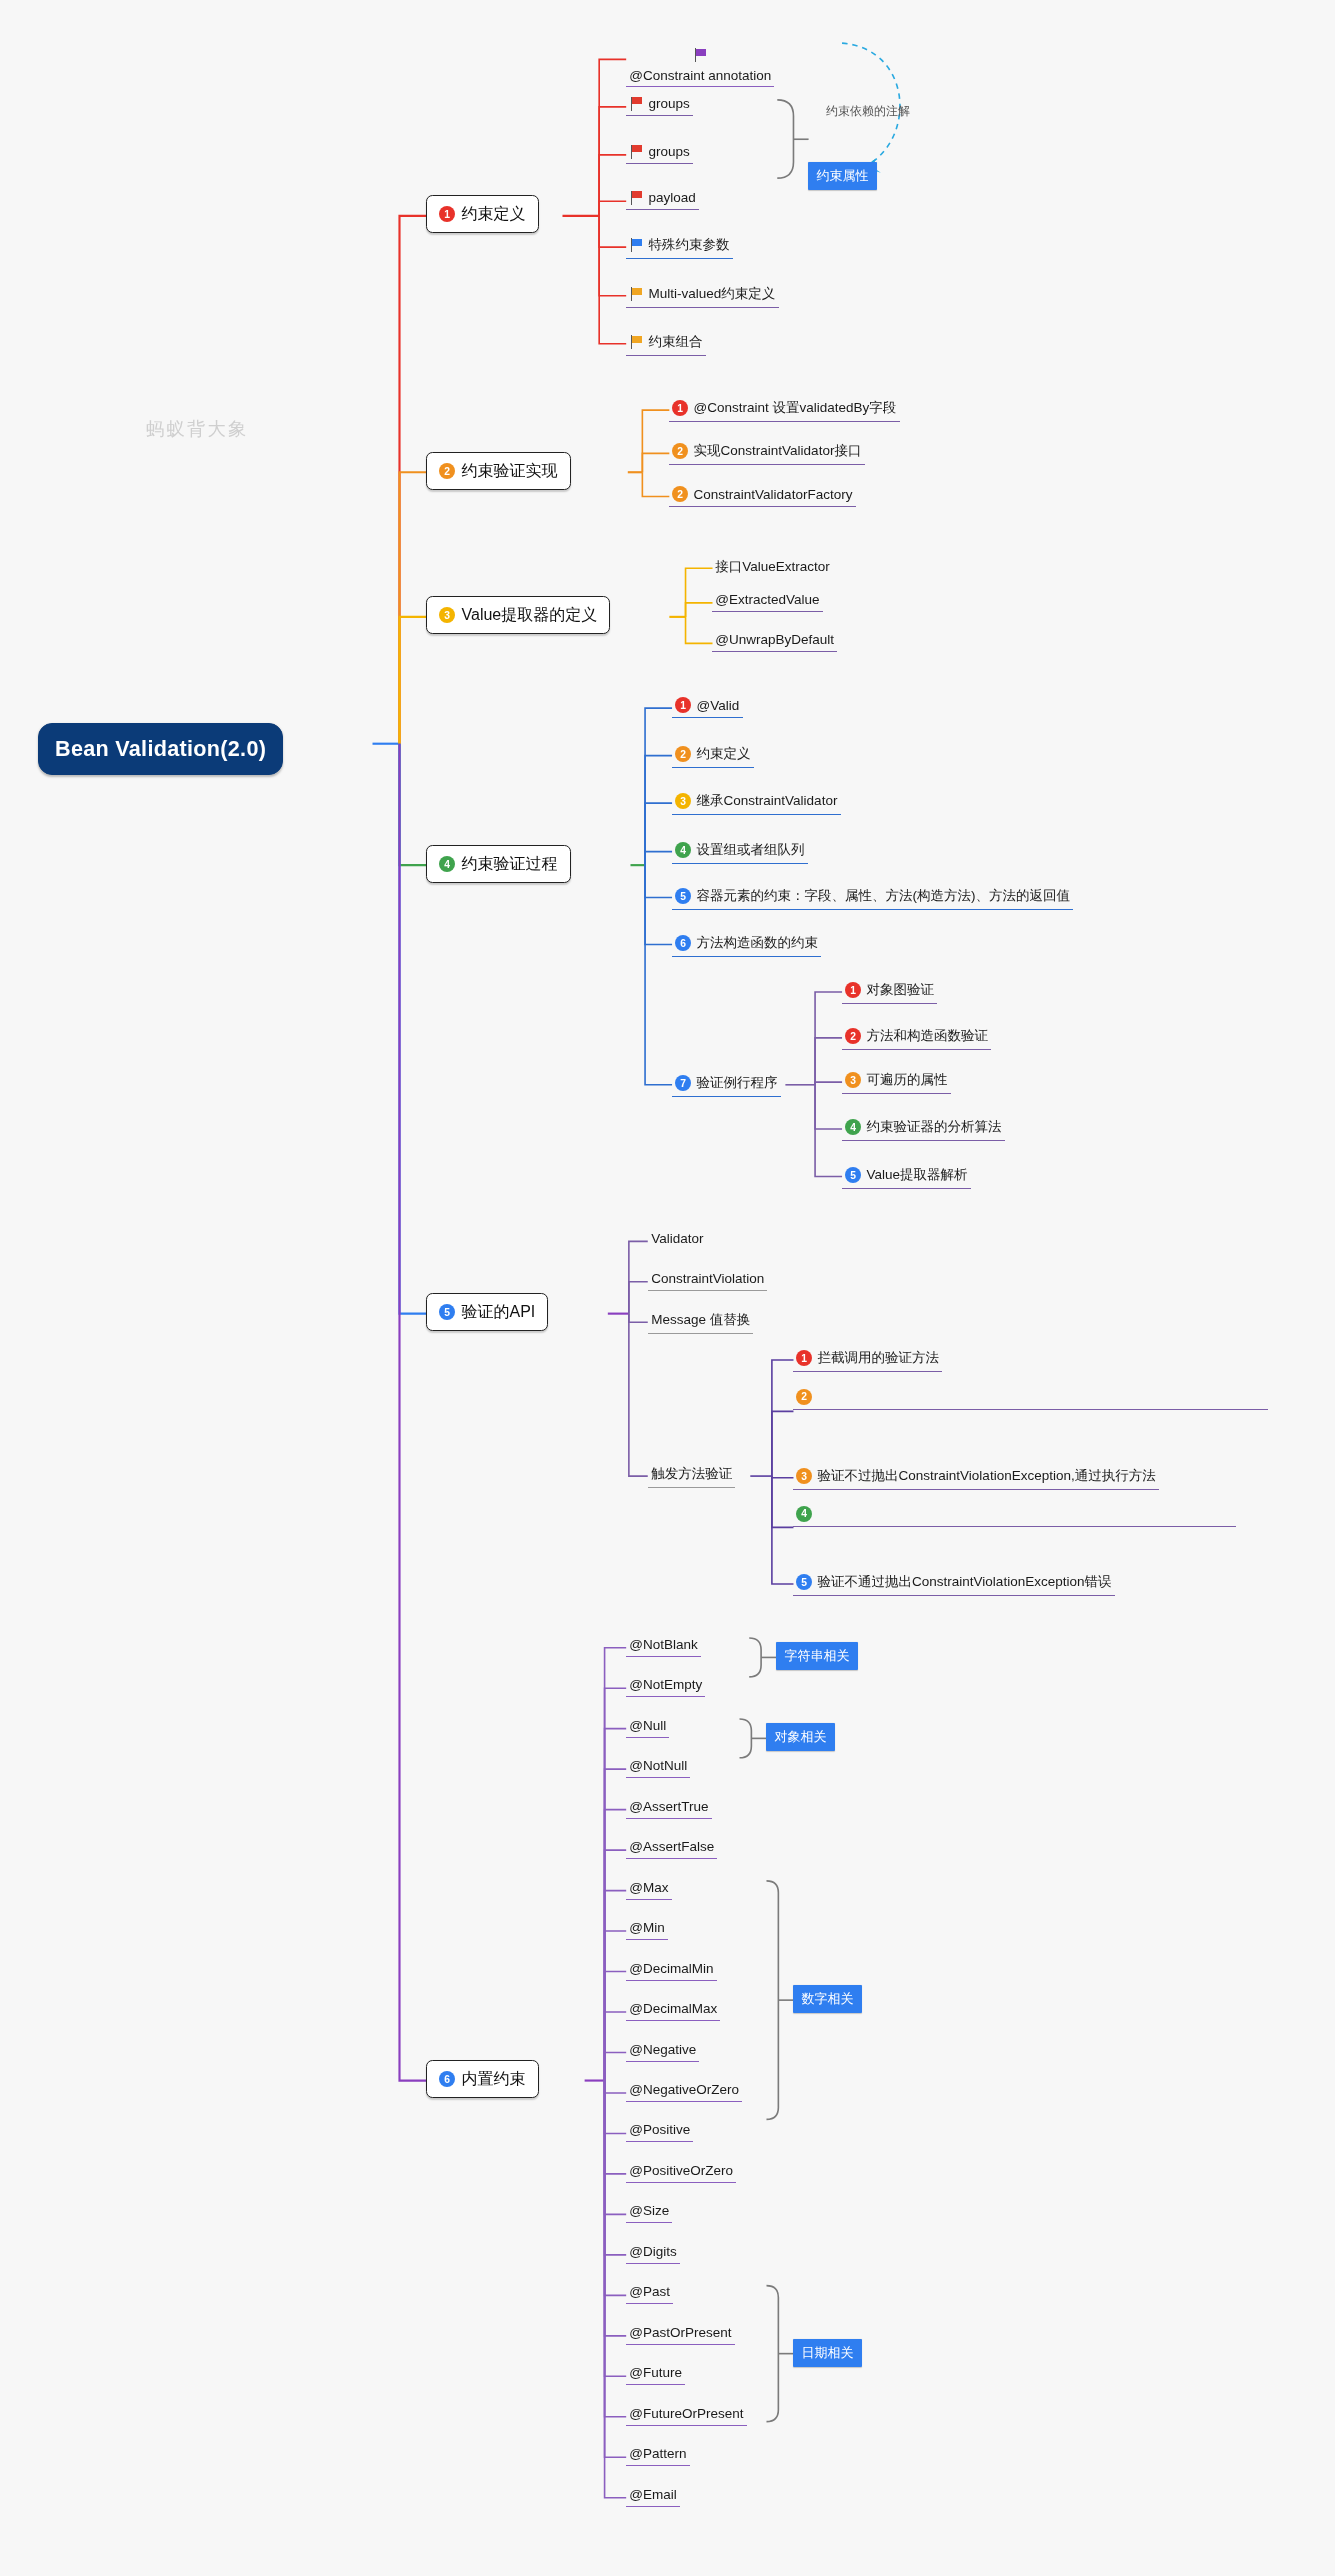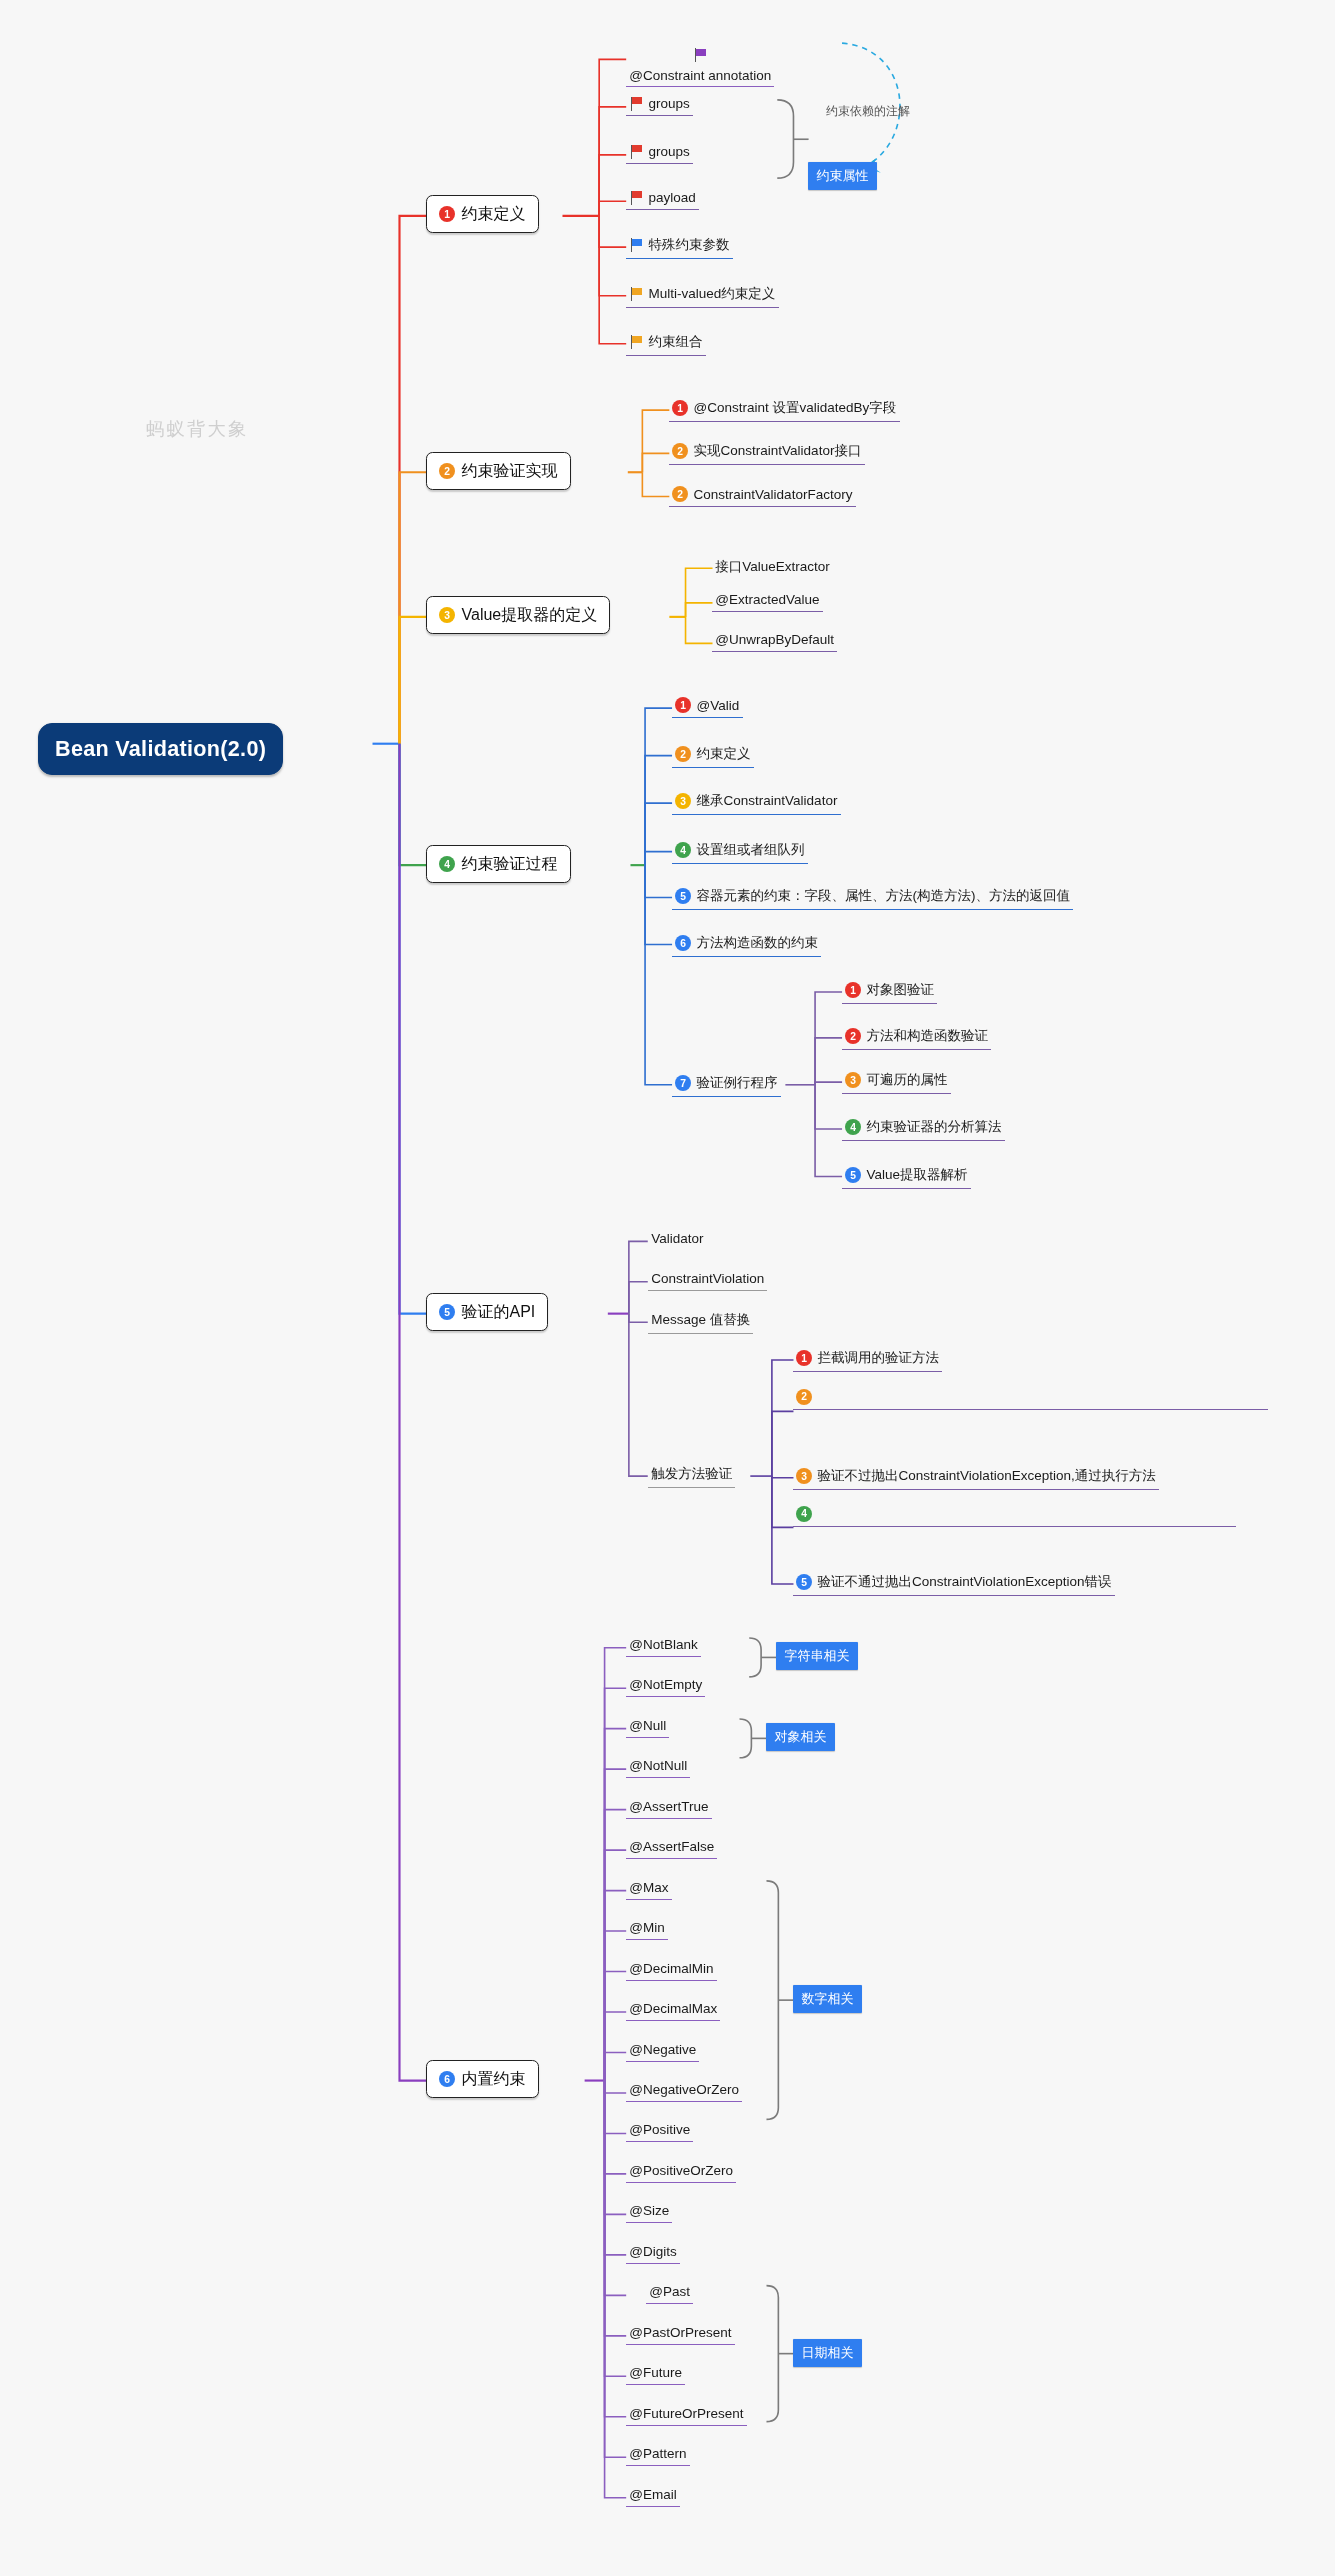--- a/index.html
+++ b/index.html
@@ -317,21 +317,21 @@
 <div class="node leaf purple" style="left:626px;top:1878px;">@Max</div>
 <div class="node leaf purple" style="left:626px;top:1918px;">@Min</div>
 <div class="node leaf purple" style="left:626px;top:1959px;">@DecimalMin</div>
 <div class="node leaf purple" style="left:626px;top:1999px;">@DecimalMax</div>
 <div class="node leaf purple" style="left:626px;top:2040px;">@Negative</div>
 <div class="node leaf purple" style="left:626px;top:2080px;">@NegativeOrZero</div>
 <div class="node leaf purple" style="left:626px;top:2120px;">@Positive</div>
 <div class="node leaf purple" style="left:626px;top:2161px;">@PositiveOrZero</div>
 <div class="node leaf purple" style="left:626px;top:2201px;">@Size</div>
 <div class="node leaf purple" style="left:626px;top:2242px;">@Digits</div>
-<div class="node leaf purple" style="left:626px;top:2282px;margin-left:20px;">@Past</div>
+<div class="node leaf purple" style="left:626px;top:2282px;">@Past</div>
 <div class="node leaf purple" style="left:626px;top:2323px;">@PastOrPresent</div>
 <div class="node leaf purple" style="left:626px;top:2363px;">@Future</div>
 <div class="node leaf purple" style="left:626px;top:2404px;">@FutureOrPresent</div>
 <div class="node leaf purple" style="left:626px;top:2444px;">@Pattern</div>
 <div class="node leaf purple" style="left:626px;top:2485px;">@Email</div>
 
 <div class="node pill" style="left:776px;top:1642px;">字符串相关</div>
 <div class="node pill" style="left:766px;top:1723px;">对象相关</div>
 <div class="node pill" style="left:793px;top:1985px;">数字相关</div>
 <div class="node pill" style="left:793px;top:2339px;">日期相关</div>

